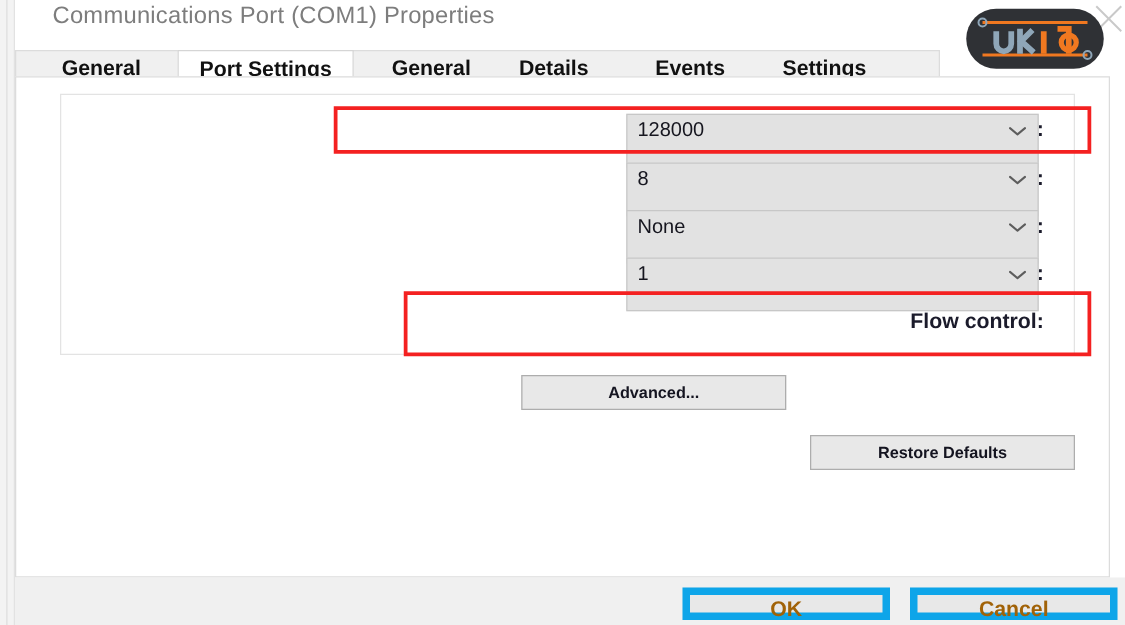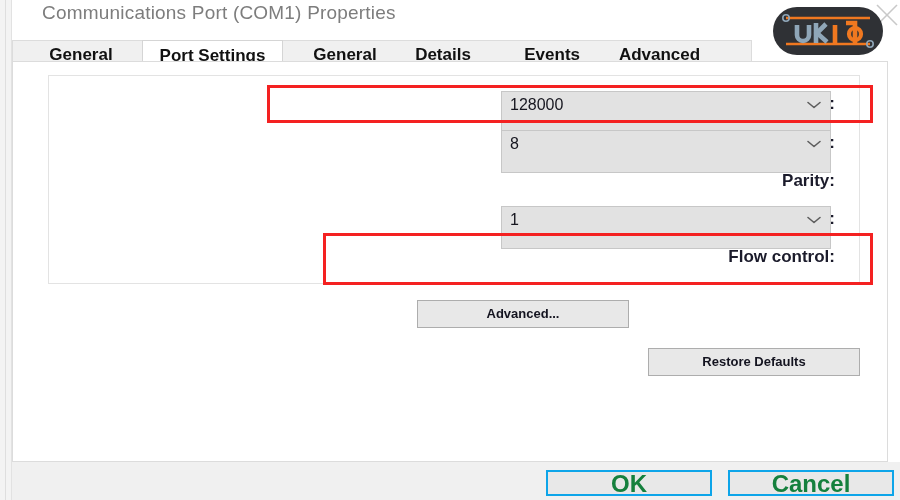--- a/index.html
+++ b/index.html
@@ -198,25 +198,25 @@
   
   .footer {
     position: absolute;
     left: 12px; top: 462px;
     width: 888px; height: 38px;
     background: #f0f0f0;
   }
   .fbtn {
     position: absolute;
     background: #e8e8e8;
-    border: 2px solid #0ea5e9;
-    box-sizing: border-box;
-    font-size: 24px;
+    border: 6px solid #0ea5e9;
+    box-sizing: border-box;
+    font-size: 17px;
     font-weight: bold;
-    color: #15803d;
+    color: #a16207;
     text-align: center;
     white-space: nowrap;
     cursor: default;
   }
 </style>
 </head>
 <body>
 
 <div id="dialog">
 
@@ -248,21 +248,21 @@
     <path d="M83 23 a6 6 0 1 1 -6 6 a6 6 0 0 1 6 -6 Z" fill="none" stroke="#f07820" stroke-width="4.2"></path>
   </svg>
 
   <div class="tabstrip">
     <div class="tabstrip-bg"></div>
     <div class="tab" style="left:12px;width:114px;">General</div>
     <div class="tab active" style="left:130px;width:141px;">Port Settings</div>
     <div class="tab" style="left:287px;width:92px;">General</div>
     <div class="tab" style="left:383px;width:96px;">Details</div>
     <div class="tab" style="left:483px;width:94px;text-align:right;">Events</div>
-    <div class="tab" style="left:581px;width:133px;">Advanced</div>
+    <div class="tab" style="left:581px;width:133px;">Settings</div>
   </div>
 
   <div class="tabpage"></div>
 
   <div class="groupbox"></div>
 
   <div class="row" style="left:235px;top:91px;width:600px;">
     <div class="row-label">Bits per second:</div>
     <div class="combo">
       <span class="combo-value">128000</span>
@@ -277,20 +277,26 @@
     <div class="combo">
       <span class="combo-value">8</span>
       <svg class="combo-arrow" viewBox="0 0 24 25">
         <path d="M6 10.5 L12 15.5 L18 10.5" fill="none" stroke="#5d5d5d" stroke-width="1.6" stroke-linecap="round" stroke-linejoin="round"></path>
       </svg>
     </div>
   </div>
 
   <div class="row" style="left:235px;top:168px;width:600px;">
     <div class="row-label">Parity:</div>
+    <div class="combo">
+      <span class="combo-value">None</span>
+      <svg class="combo-arrow" viewBox="0 0 24 25">
+        <path d="M6 10.5 L12 15.5 L18 10.5" fill="none" stroke="#5d5d5d" stroke-width="1.6" stroke-linecap="round" stroke-linejoin="round"></path>
+      </svg>
+    </div>
   </div>
 
   <div class="row" style="left:235px;top:206px;width:600px;">
     <div class="row-label">Stop bits:</div>
     <div class="combo">
       <span class="combo-value">1</span>
       <svg class="combo-arrow" viewBox="0 0 24 25">
         <path d="M6 10.5 L12 15.5 L18 10.5" fill="none" stroke="#5d5d5d" stroke-width="1.6" stroke-linecap="round" stroke-linejoin="round"></path>
       </svg>
     </div>

